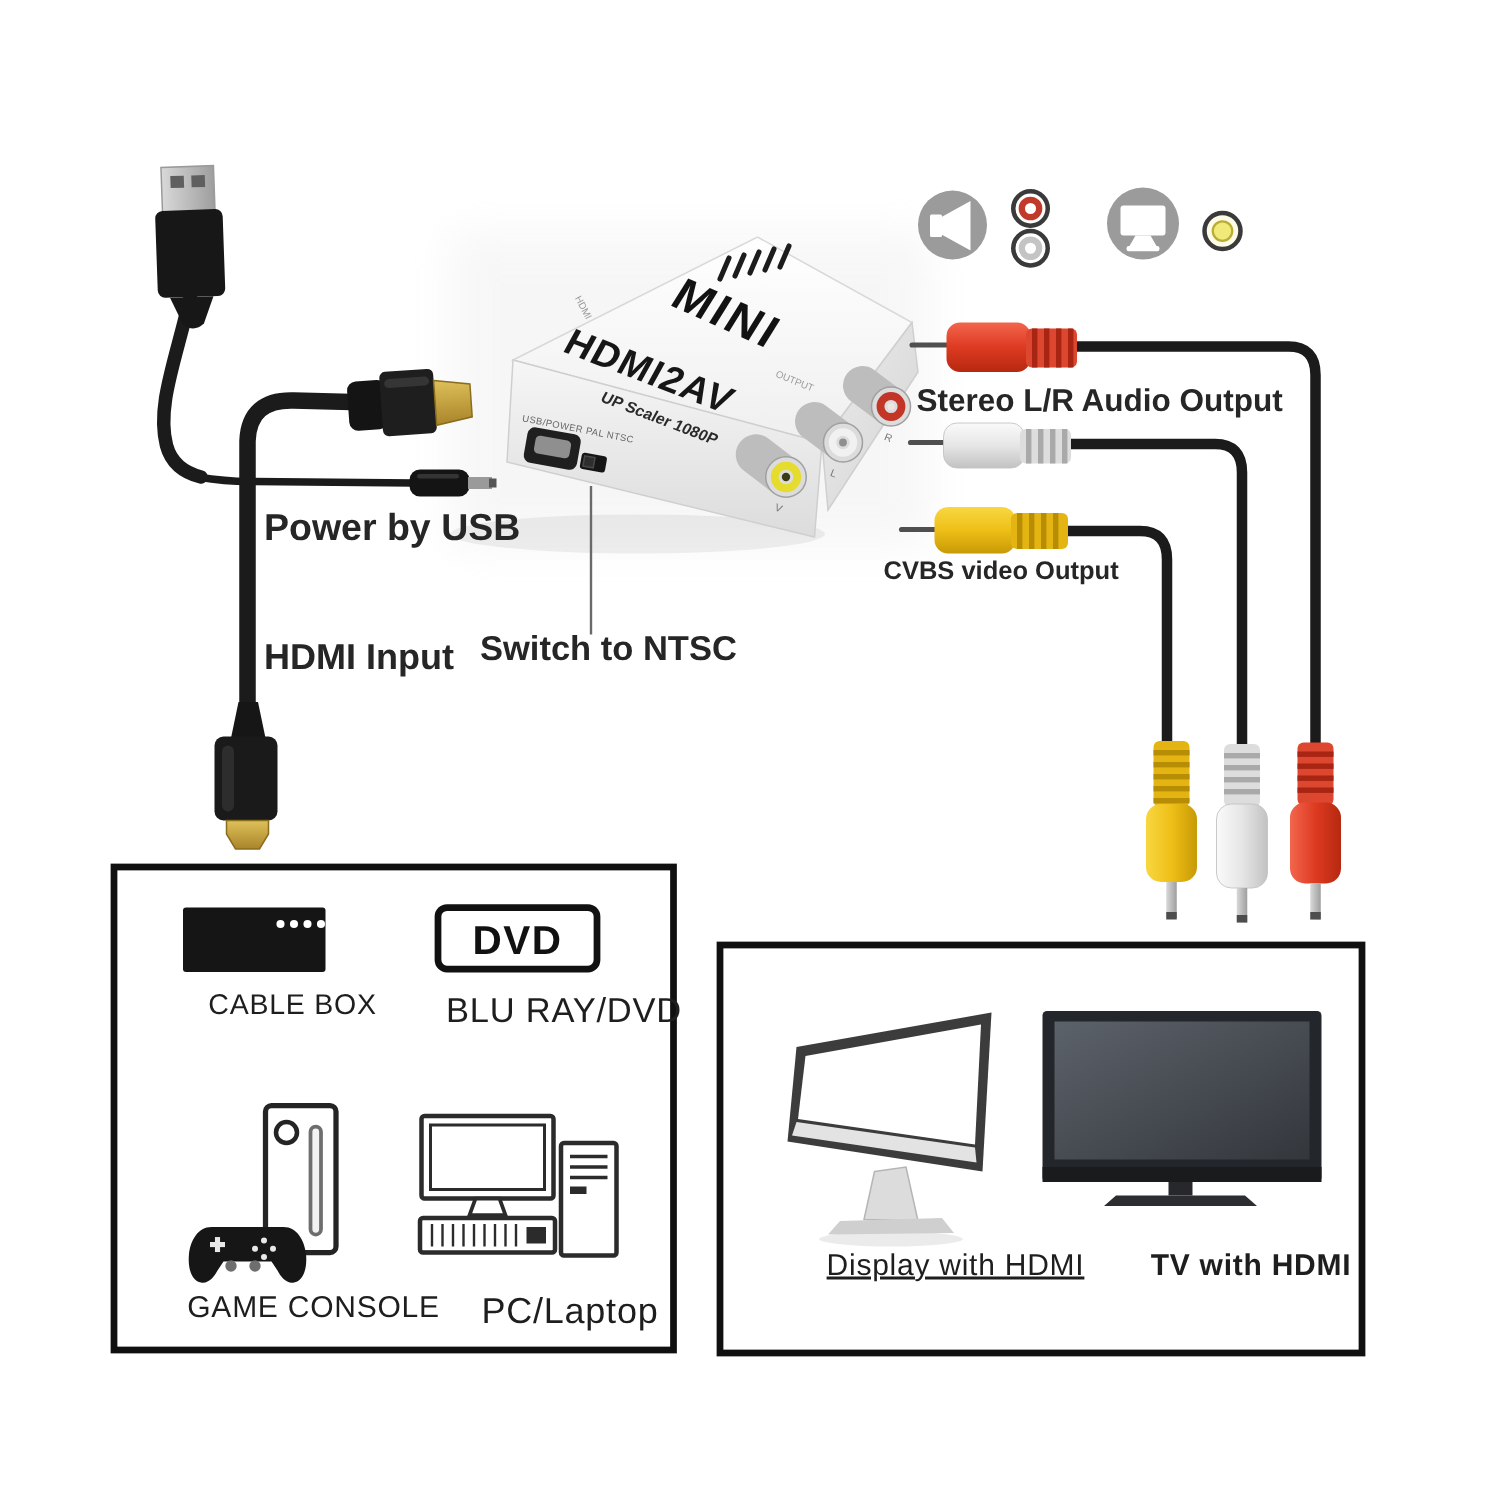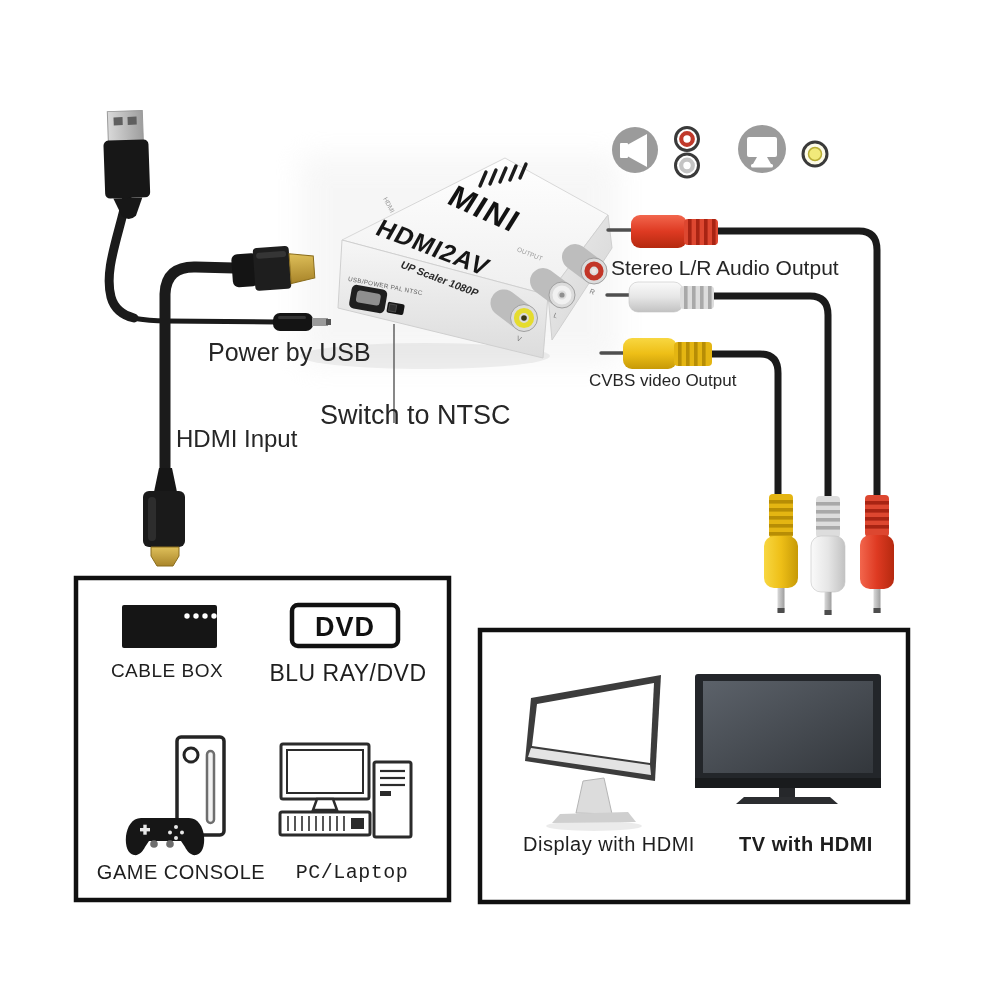--- a/index.html
+++ b/index.html
@@ -1,21 +1,21 @@
 <!DOCTYPE html>
 <html><head>
 <meta charset="utf-8">
 <style>
   html,body{margin:0;padding:0;background:#ffffff;}
   .canvas{position:relative;width:1000px;height:1000px;background:#ffffff;overflow:hidden;
           font-family:"Liberation Sans",sans-serif;}
   svg.layer{position:absolute;left:0;top:0;width:1000px;height:1000px;}
   .lbl{position:absolute;color:#262626;white-space:nowrap;}
-  .callout{font-weight:400;}
-  .panel-lbl{font-weight:400;text-align:center;letter-spacing:.5px;color:#1e1e1e;}
+  .callout{font-weight:700;}
+  .panel-lbl{font-weight:400;text-align:center;letter-spacing:.5px;color:#1e1e1e;margin-left:28px;}
   svg text{font-family:"Liberation Sans",sans-serif;}
 </style>
 </head>
 <body>
 
 <div class="canvas">
 
 <svg class="layer" viewBox="0 0 1000 1000">
   <defs>
     <linearGradient id="gTop" x1="0" y1="0" x2="0" y2="1">
@@ -342,26 +342,26 @@
 
   <g>
     <rect x="695" y="674" width="186" height="114" rx="3" fill="#23262a"></rect>
     <rect x="703" y="681" width="170" height="92" fill="url(#gTV)"></rect>
     <rect x="695" y="778" width="186" height="10" fill="#191b1d"></rect>
     <rect x="779" y="788" width="16" height="9" fill="#26282b"></rect>
     <polygon points="744,797 830,797 838,804 736,804" fill="#2b2d30"></polygon>
   </g>
 </svg>
 
-<div class="lbl callout" style="left:176px;top:338px;font-size:25px;margin-left:32px;">Power by USB</div>
+<div class="lbl callout" style="left:176px;top:338px;font-size:25px;">Power by USB</div>
 <div class="lbl callout" style="left:176px;top:425px;font-size:24px;text-align:right;">HDMI Input</div>
-<div class="lbl callout" style="left:320px;top:400px;font-size:27px;">Switch to NTSC</div>
+<div class="lbl callout" style="left:320px;top:419px;font-size:23px;">Switch to NTSC</div>
 <div class="lbl callout" style="left:611px;top:256px;font-size:21px;">Stereo L/R Audio Output</div>
 <div class="lbl callout" style="left:589px;top:371px;font-size:17px;">CVBS video Output</div>
 
 <div class="lbl panel-lbl" style="left:92px;top:660px;width:150px;font-size:19px;">CABLE BOX</div>
 <div class="lbl panel-lbl" style="left:268px;top:660px;width:160px;font-size:23px;">BLU RAY/DVD</div>
 <div class="lbl panel-lbl" style="left:91px;top:861px;width:180px;font-size:20px;">GAME CONSOLE</div>
-<div class="lbl panel-lbl" style="left:277px;top:861px;width:150px;font-size:20px;font-family:Liberation Mono, monospace;">PC/Laptop</div>
-<div class="lbl panel-lbl" style="left:518px;top:833px;width:182px;font-size:20px;">Display with HDMI</div>
+<div class="lbl panel-lbl" style="left:277px;top:861px;width:150px;font-size:24px;">PC/Laptop</div>
+<div class="lbl panel-lbl" style="left:518px;top:833px;width:182px;font-size:20px;text-decoration:underline;">Display with HDMI</div>
 <div class="lbl panel-lbl" style="left:716px;top:833px;width:180px;font-size:20px;font-weight:bold;">TV with HDMI</div>
 
 </div>
 
 </body></html>

